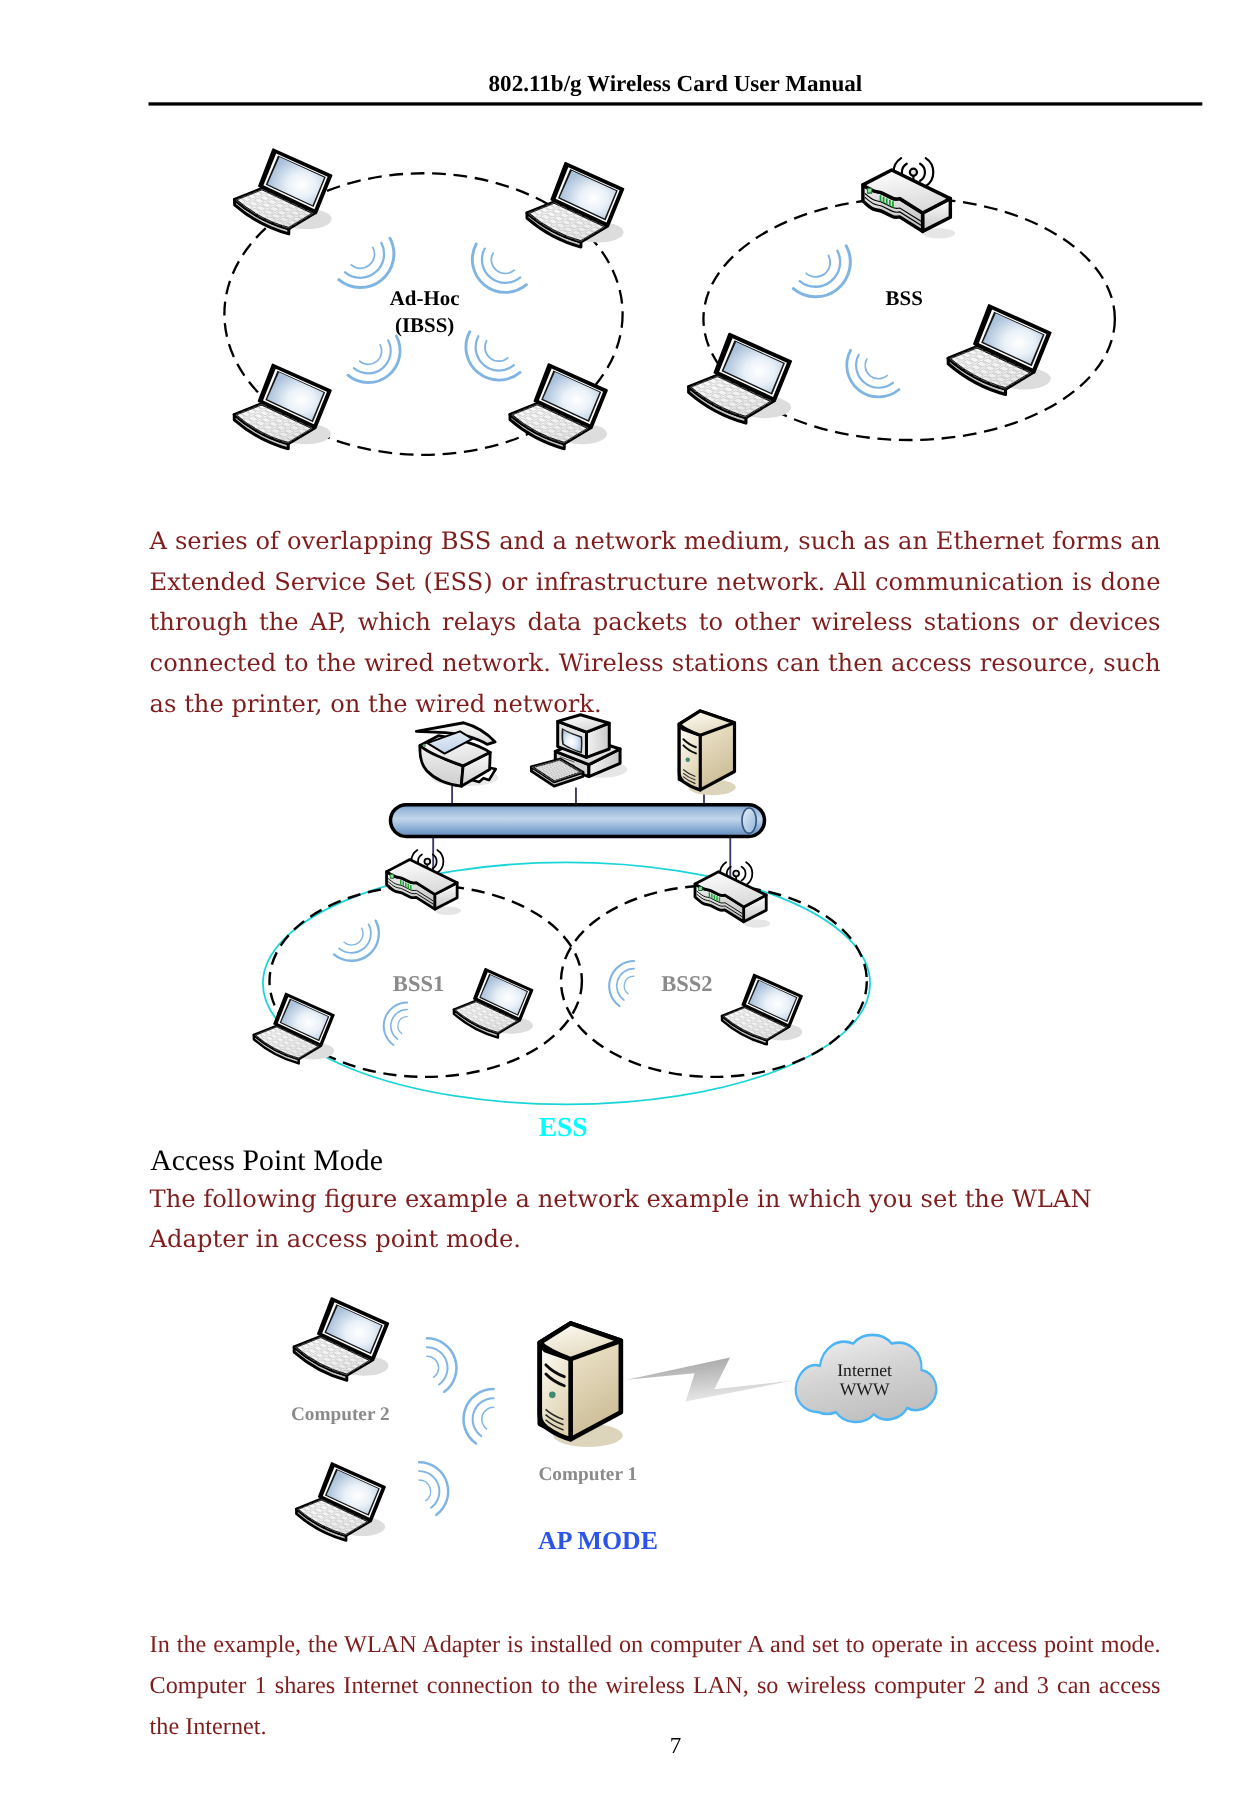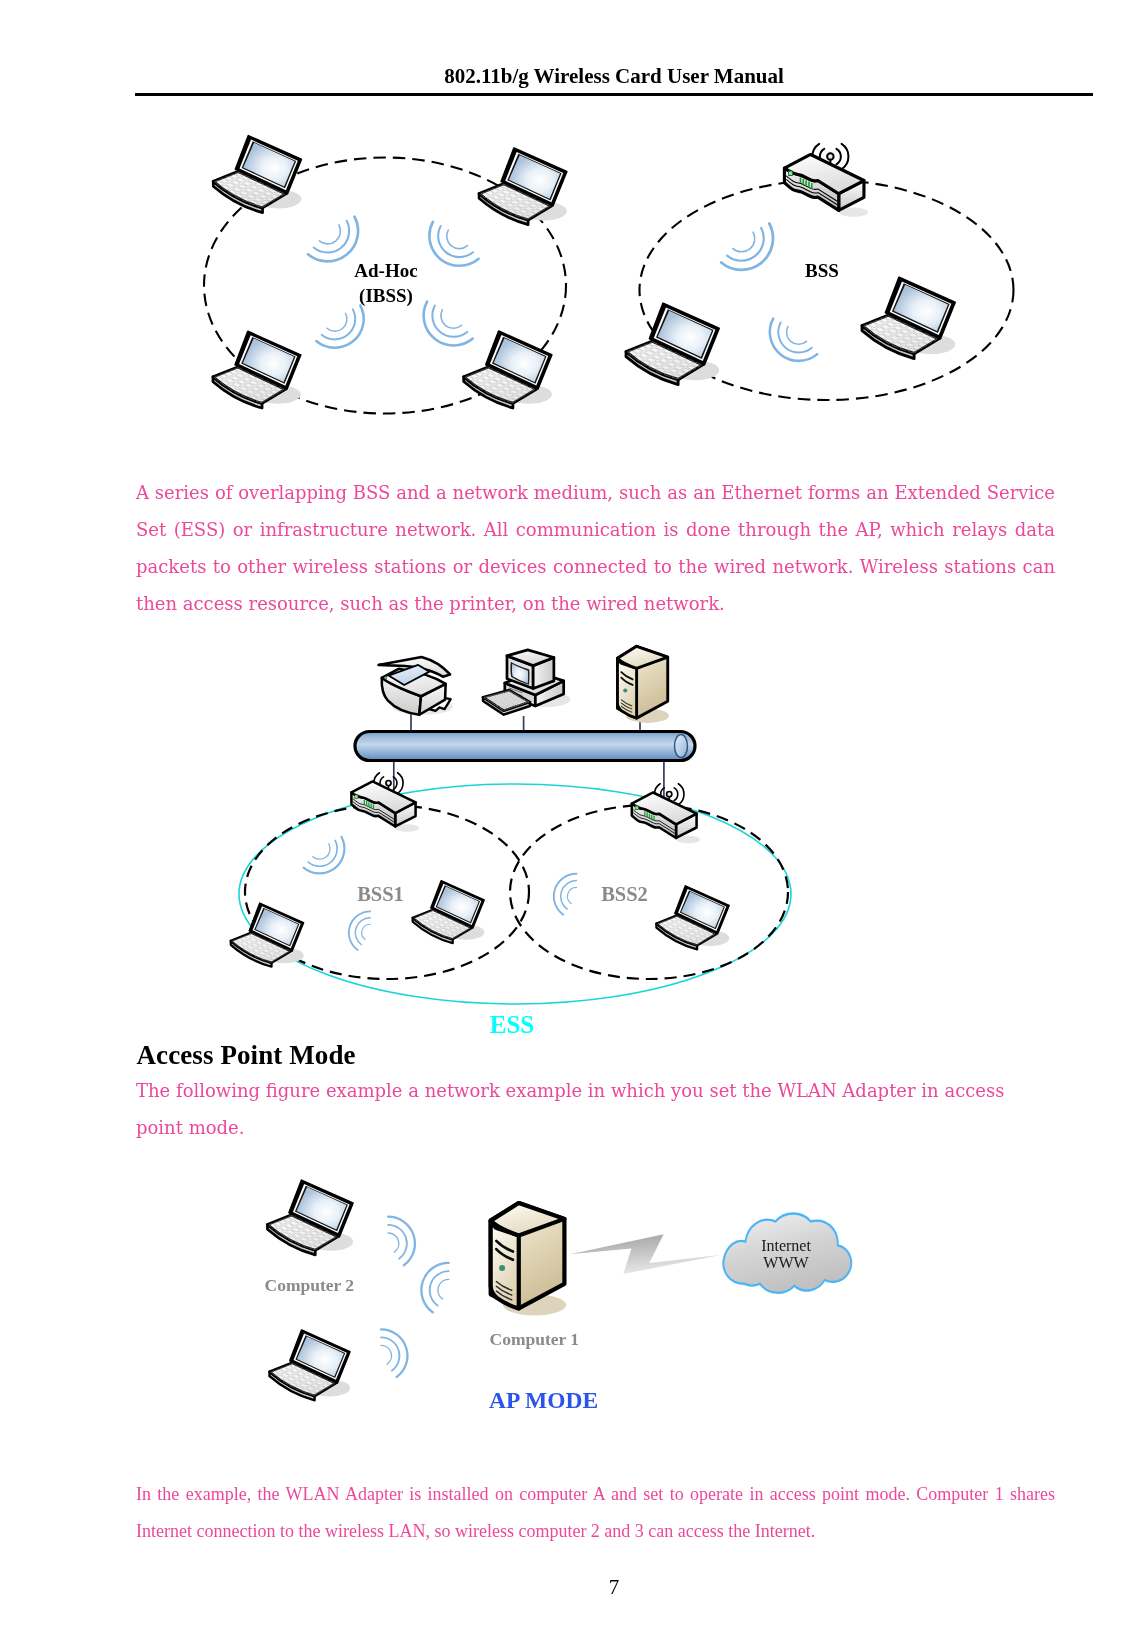--- a/index.html
+++ b/index.html
@@ -2,25 +2,25 @@
 <html><head>
 <meta charset="utf-8">
 <style>
   html,body{margin:0;padding:0;}
   body{width:1138px;height:1652px;background:#fff;color:#000;overflow:hidden;
        font-family:"DejaVu Serif",serif;}
   .page{position:absolute;left:0;top:0;width:1138px;height:1652px;}
   .hdr{position:absolute;left:135px;top:64px;width:958px;text-align:center;
        font-family:"Liberation Serif",serif;font-weight:bold;font-size:21.0px;}
   .hdr-rule{position:absolute;left:135px;top:92.8px;width:958px;height:3px;background:#000;}
-  .para{position:absolute;left:136px;width:919px;font-size:18px;line-height:37px;
-        text-align:justify;color:#ec4899;}
+  .para{position:absolute;left:136px;width:919px;font-size:22px;line-height:37px;
+        text-align:justify;color:#7f1d1d;}
   .para.nj{text-align:left;}
   h2.sec{position:absolute;left:136.5px;margin:0;font-family:"Liberation Serif",serif;
-        font-weight:bold;font-size:27px;letter-spacing:0.1px;color:#000;}
+        font-weight:normal;font-size:27px;letter-spacing:0.1px;color:#000;}
   .pgnum{position:absolute;left:0;top:1575px;width:1228px;text-align:center;
          font-family:"Liberation Serif",serif;font-size:21px;}
   svg.figs{position:absolute;left:0;top:0;width:1138px;height:1652px;pointer-events:none;}
   text{font-family:"Liberation Serif",serif;}
   .figlabel{font-weight:bold;font-size:19px;fill:#000;}
   .figlabel2{font-weight:bold;font-size:20.5px;fill:#8a8a8a;}
   .figlabel3{font-weight:bold;font-size:17.5px;fill:#8a8a8a;}
   .esslabel{font-weight:bold;font-size:25px;fill:#00ffff;}
   .apmode{font-weight:bold;font-size:23.5px;fill:#2a55e8;}
   .cloudtxt{font-size:16px;fill:#1a1a1a;}

